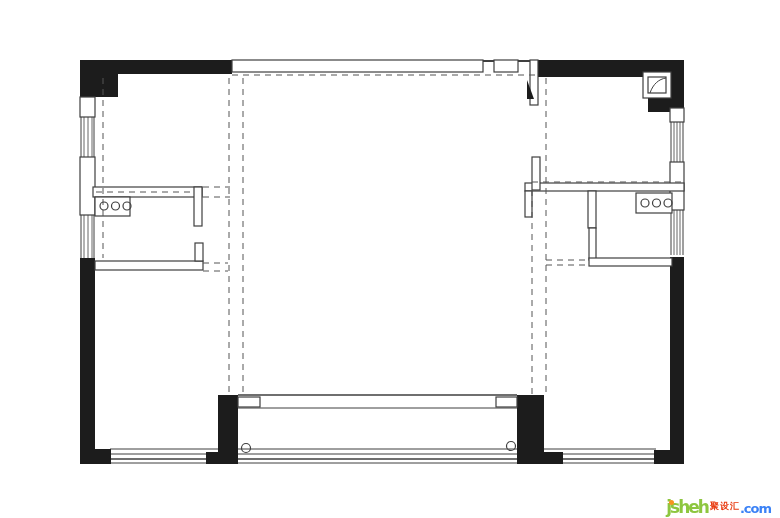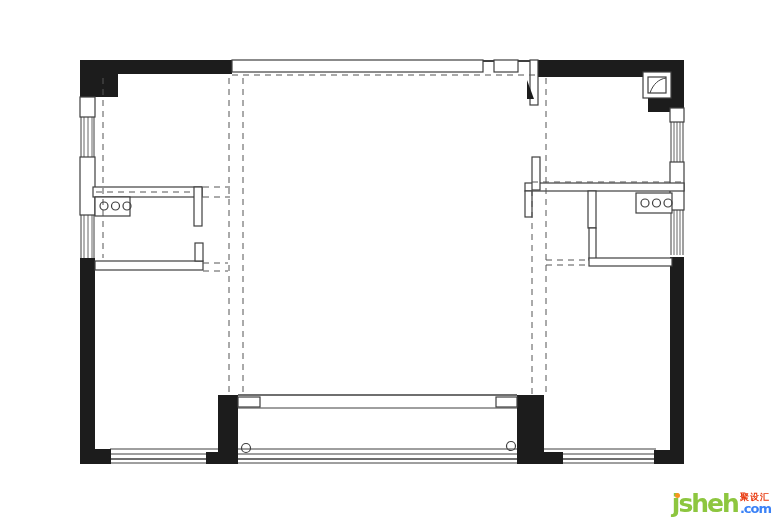--- a/index.html
+++ b/index.html
@@ -9,28 +9,28 @@
     font-family:"DejaVu Sans","Liberation Sans",sans-serif;
   }
   .plan-wrap{position:absolute;inset:0;}
   svg{display:block;width:780px;height:518px;}
   .watermark{
     position:absolute;right:9px;bottom:3px;
     display:flex;align-items:flex-end;user-select:none;
   }
   .wm-name{
     position:relative;display:inline-block;
-    color:#8dc63f;font-weight:bold;font-size:25px;line-height:0.9;
+    color:#8dc63f;font-weight:bold;font-size:17px;line-height:0.9;
     letter-spacing:-2px;
   }
   .wm-dot{
     position:absolute;left:3px;top:0px;width:5px;height:5px;
     border-radius:50%;background:#f7941e;
   }
-  .wm-right{display:flex;flex-direction:column;align-items:flex-start;margin-left:2px;}
+  .wm-right{display:flex;flex-direction:row;align-items:flex-start;margin-left:2px;}
   .wm-cn{color:#e8380d;font-size:9px;font-weight:bold;letter-spacing:1px;line-height:1;}
   .wm-tld{color:#3b82f6;font-weight:bold;font-size:13px;line-height:1;letter-spacing:-1px;}
 </style>
 </head>
 <body>
 
 <div class="plan-wrap">
   <svg viewBox="0 0 780 518" xmlns="http://www.w3.org/2000/svg">
       <line x1="232" y1="61" x2="535" y2="61" stroke="#3f3f3f" stroke-width="2"></line>
       <line x1="81" y1="97" x2="81" y2="258" stroke="#3f3f3f" stroke-width="1"></line>

